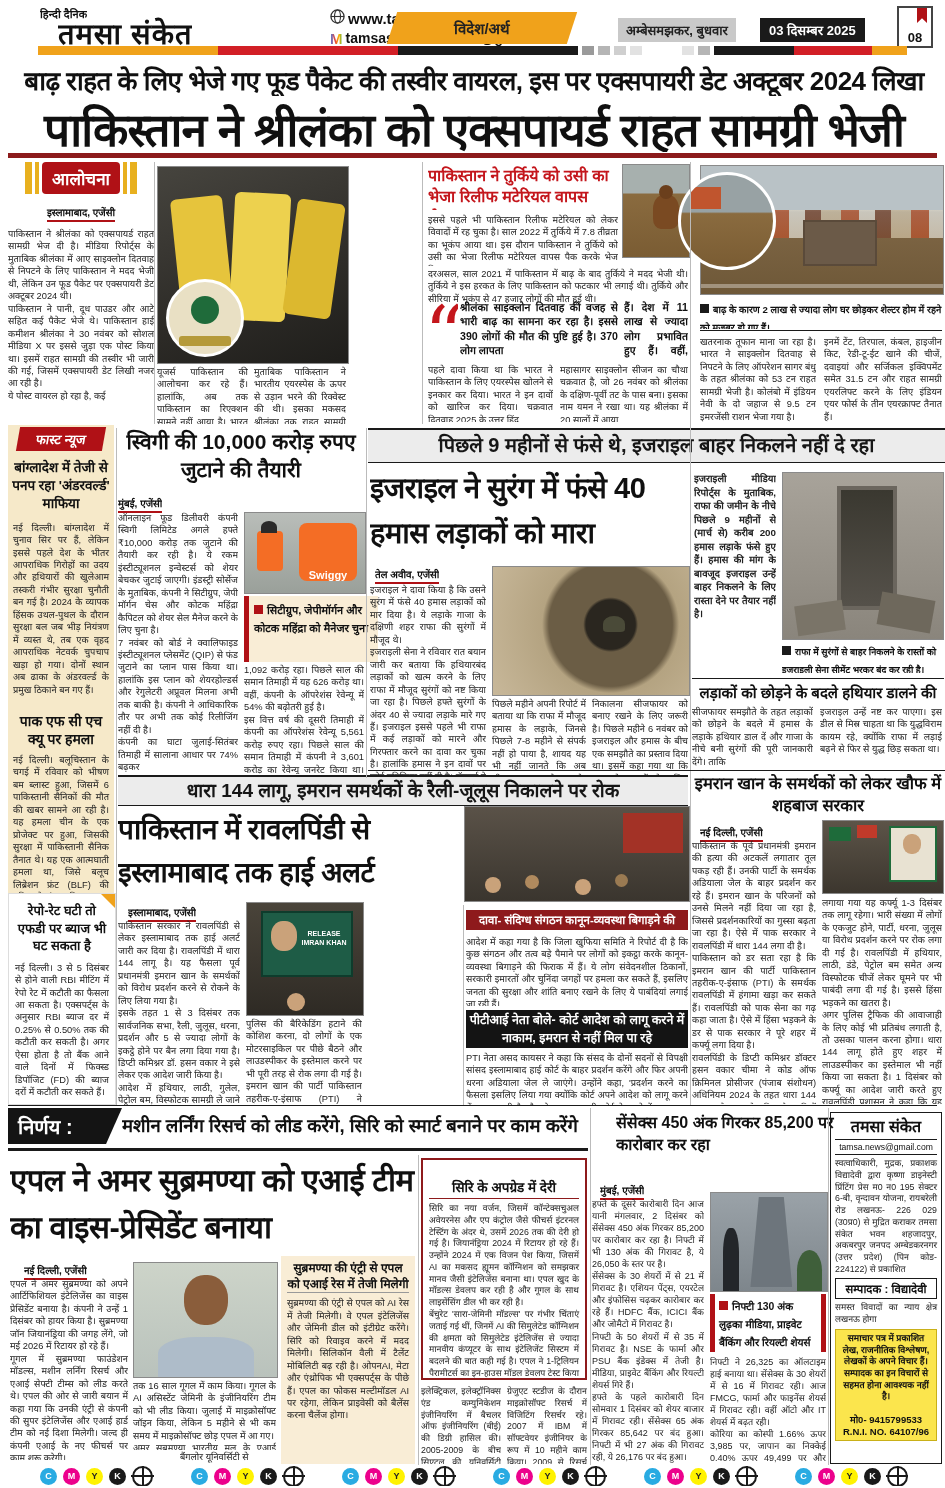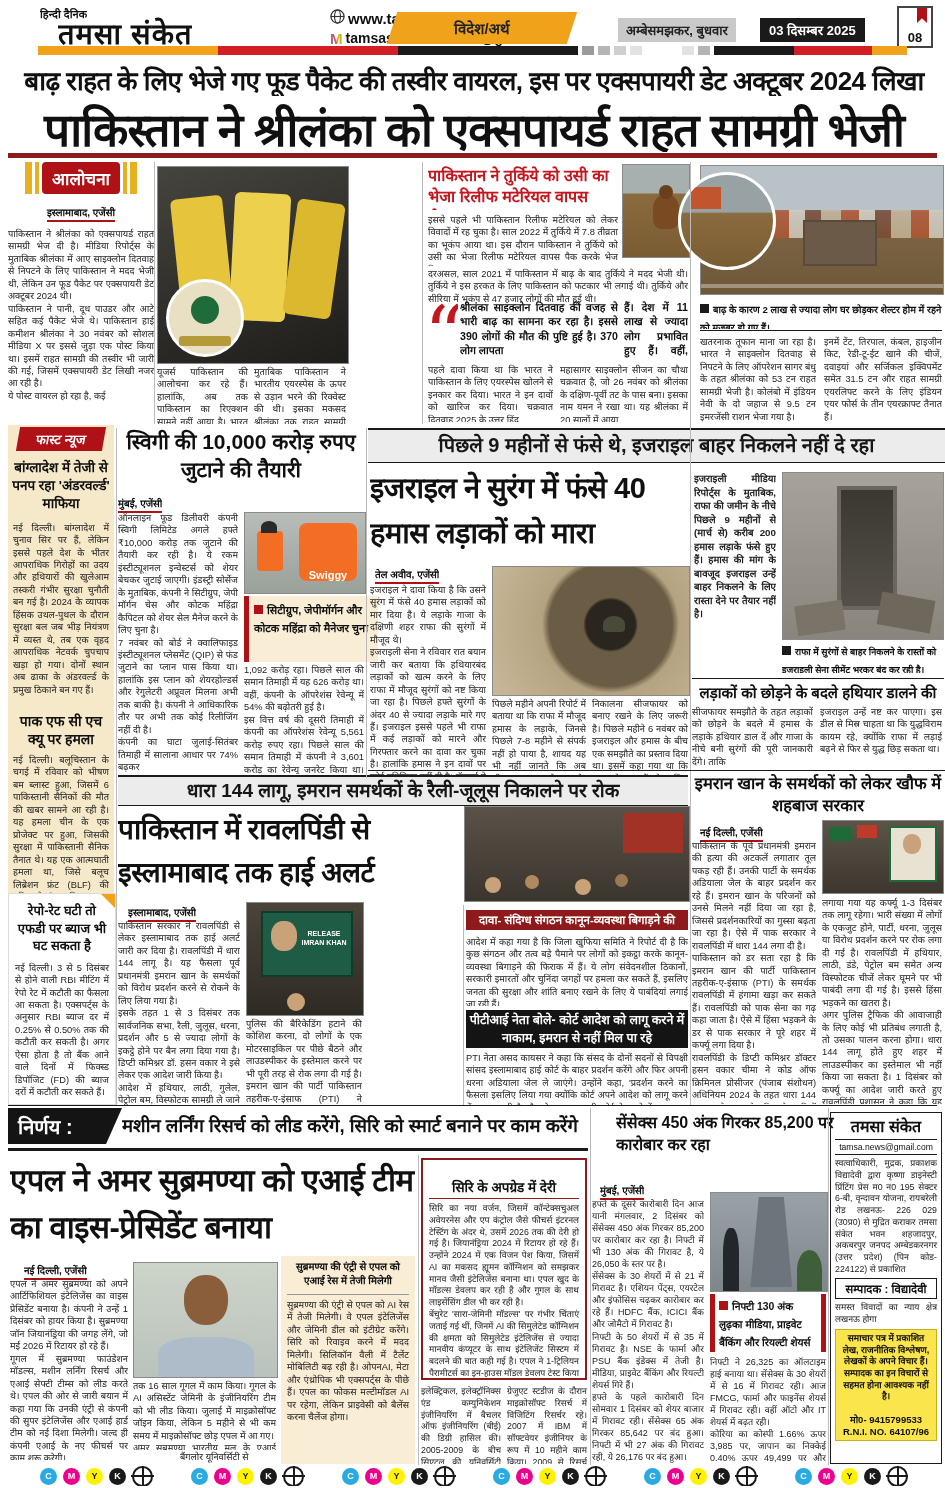--- a/index.html
+++ b/index.html
@@ -238,21 +238,21 @@
 <div class="ph" style="left:133px;top:1262px;width:143px;height:114px;background:linear-gradient(180deg,#cdd4c9,#b9c2bc);">
   <div style="position:absolute;left:50%;top:12px;width:44px;height:50px;margin-left:-22px;border-radius:46%;background:#8a5d3b;"></div>
   <div style="position:absolute;left:50%;bottom:0;width:96px;height:40px;margin-left:-48px;border-radius:40% 40% 0 0;background:#aebcc9;"></div>
 </div>
 <div class="b t" style="left:133px;top:1380px;width:143px;height:70px;">तक 16 साल गूगल में काम किया। गूगल के AI असिस्टेंट जेमिनी के इंजीनियरिंग टीम को भी लीड किया। जुलाई में माइक्रोसॉफ्ट जॉइन किया, लेकिन 5 महीने से भी कम समय में माइक्रोसॉफ्ट छोड़ एपल में आ गए।
 अमर सुब्रमण्या भारतीय मूल के एआई रिसर्चर हैं। उनका जन्म बेंगलुरु में हुआ था। 2001 में</div>
 <div class="b" style="left:133px;top:1450px;width:143px;height:14px;display:flex;justify-content:space-between;font-size:9.3px;color:#222;margin-left:47px;">
   <span>बैंगलोर यूनिवर्सिटी से</span>
 </div>
 <div class="b" style="left:281px;top:1256px;width:134px;height:208px;background:#F9EDD6;padding:4px 6px;box-sizing:border-box;">
-  <div class="hl" style="font-size:10px;text-align:center;line-height:1.35;border-bottom:1px solid #999;padding-bottom:7px;">सुब्रमण्या की एंट्री से एपल को एआई रेस में तेजी मिलेगी</div>
+  <div class="hl" style="font-size:12px;text-align:center;line-height:1.35;border-bottom:1px solid #999;padding-bottom:0;">सुब्रमण्या की एंट्री से एपल को एआई रेस में तेजी मिलेगी</div>
   <div class="t" style="margin-top:4px;height:150px;">सुब्रमण्या की एंट्री से एपल को AI रेस में तेजी मिलेगी। वे एपल इंटेलिजेंस और जेमिनी डील को इंटीग्रेट करेंगे। सिरि को रिवाइव करने में मदद मिलेगी। सिलिकॉन वैली में टैलेंट मोबिलिटी बढ़ रही है। ओपनAI, मेटा और एंथ्रोपिक भी एक्सपर्ट्स के पीछे हैं। एपल का फोकस मल्टीमॉडल AI पर रहेगा, लेकिन प्राइवेसी को बैलेंस करना चैलेंज होगा।</div>
 </div>
 
 <div class="b" style="left:421px;top:1158px;width:166px;height:222px;border:2px solid #8E1A1C;box-sizing:border-box;padding:18px 6px;">
   <div class="hl" style="font-size:13.5px;text-align:center;border-bottom:1px solid #8E1A1C;padding-bottom:2px;">सिरि के अपग्रेड में देरी</div>
   <div class="t" style="margin-top:4px;height:182px;font-size:8.8px;">सिरि का नया वर्जन, जिसमें कॉन्टेक्सचुअल अवेयरनेस और एप कंट्रोल जैसे फीचर्स इंटरनल टेस्टिंग के अंदर थे, उसमें 2026 तक की देरी हो गई है। जियानंड्रिया 2024 में रिटायर हो रहे हैं। उन्होंने 2024 में एक विजन पेश किया, जिसमें AI का मकसद ह्यूमन कॉग्निशन को समझकर मानव जैसी इंटेलिजेंस बनाना था। एपल खुद के मॉडल्स डेवलप कर रही है और गूगल के साथ लाइसेंसिंग डील भी कर रही है।
 बेंचुरेट 'सारा-जेमिनी मॉडल्स' पर गंभीर चिंताएं जताई गई थीं, जिनमें AI की सिमुलेटेड कॉग्निशन की क्षमता को सिमुलेटेड इंटेलिजेंस से ज्यादा मानवीय कंप्यूटर के साथ इंटेलिजेंट सिस्टम में बदलने की बात कही गई है। एपल ने 1-ट्रिलियन पैरामीटर्स का इन-हाउस मॉडल डेवलप टेस्ट किया है, जो सिरि को बिलियन डॉलर का लाइसेंसिंग डील के तहत मिलेगा, ताकि AI को सिरि की सूरत बदलने का मौका मिले।</div>
 </div>
 <div class="b t" style="left:421px;top:1386px;width:80px;height:78px;font-size:8.8px;">इलेक्ट्रिकल, इलेक्ट्रॉनिक्स एंड कम्युनिकेशन इंजीनियरिंग में बैचलर ऑफ इंजीनियरिंग (बीई) की डिग्री हासिल की। 2005-2009 के बीच सिएटल की यूनिवर्सिटी ऑफ वॉशिंगटन से कंप्यूटर साइंस में पीएचडी पूरी की।</div>
 <div class="b t" style="left:507px;top:1386px;width:80px;height:78px;font-size:8.8px;">ग्रेजुएट स्टडीज के दौरान माइक्रोसॉफ्ट रिसर्च में विजिटिंग रिसर्चर रहे। 2007 में IBM में सॉफ्टवेयर इंजीनियर के रूप में 10 महीने काम किया। 2009 से रिसर्च साइंटिस्ट से शुरू कर 2023 से गूगल के डायरेक्टर रहे। गूगल में वे डीप</div>

